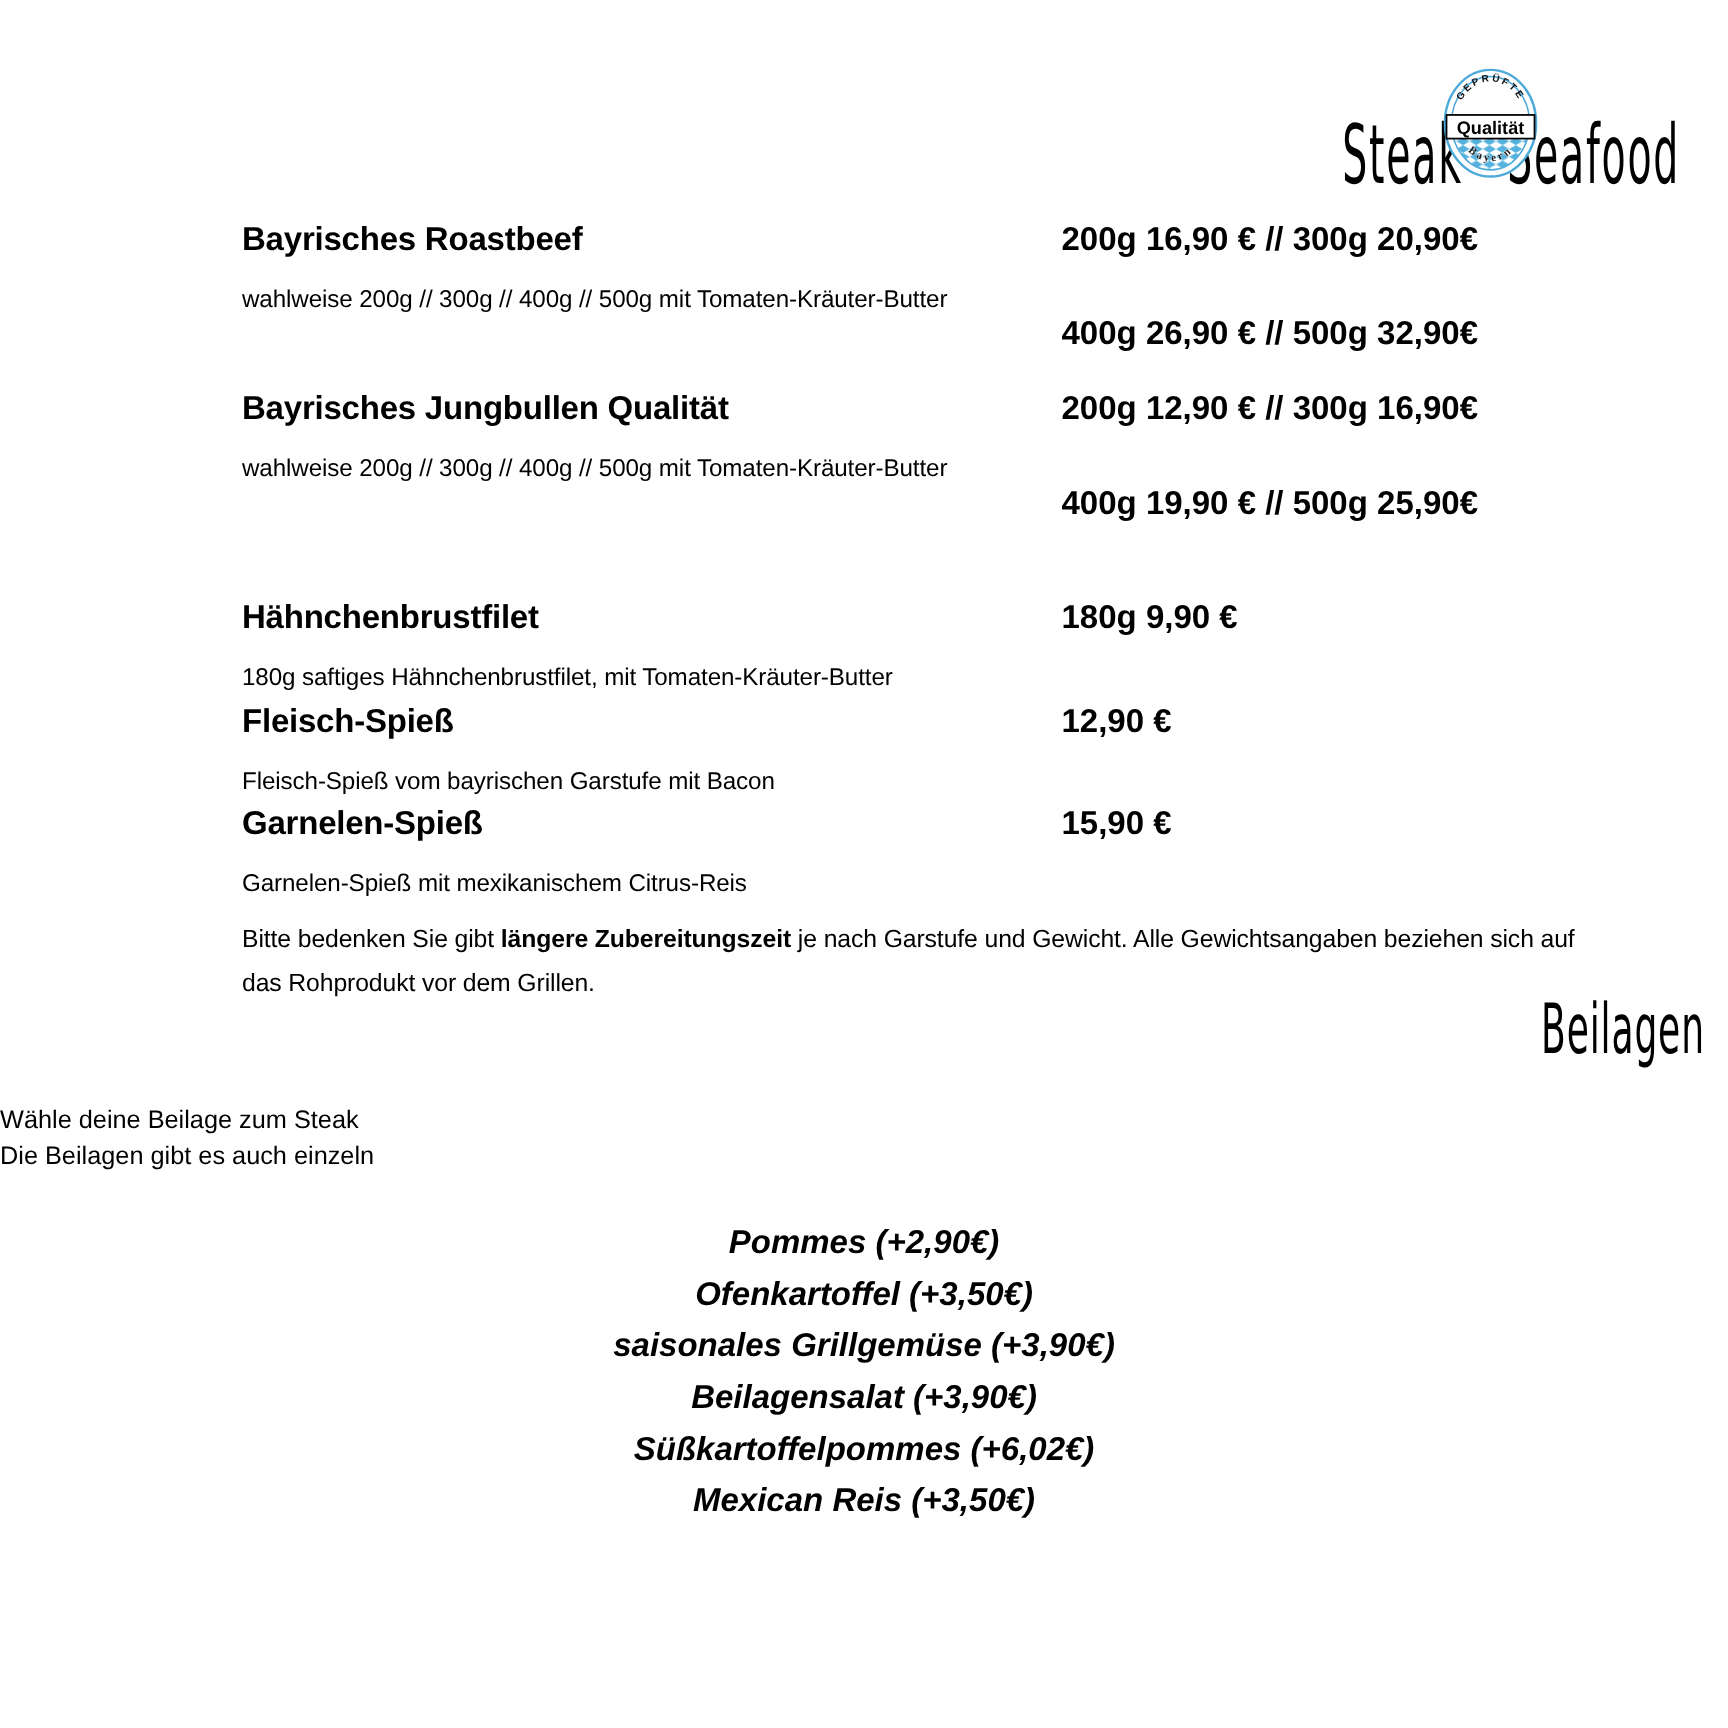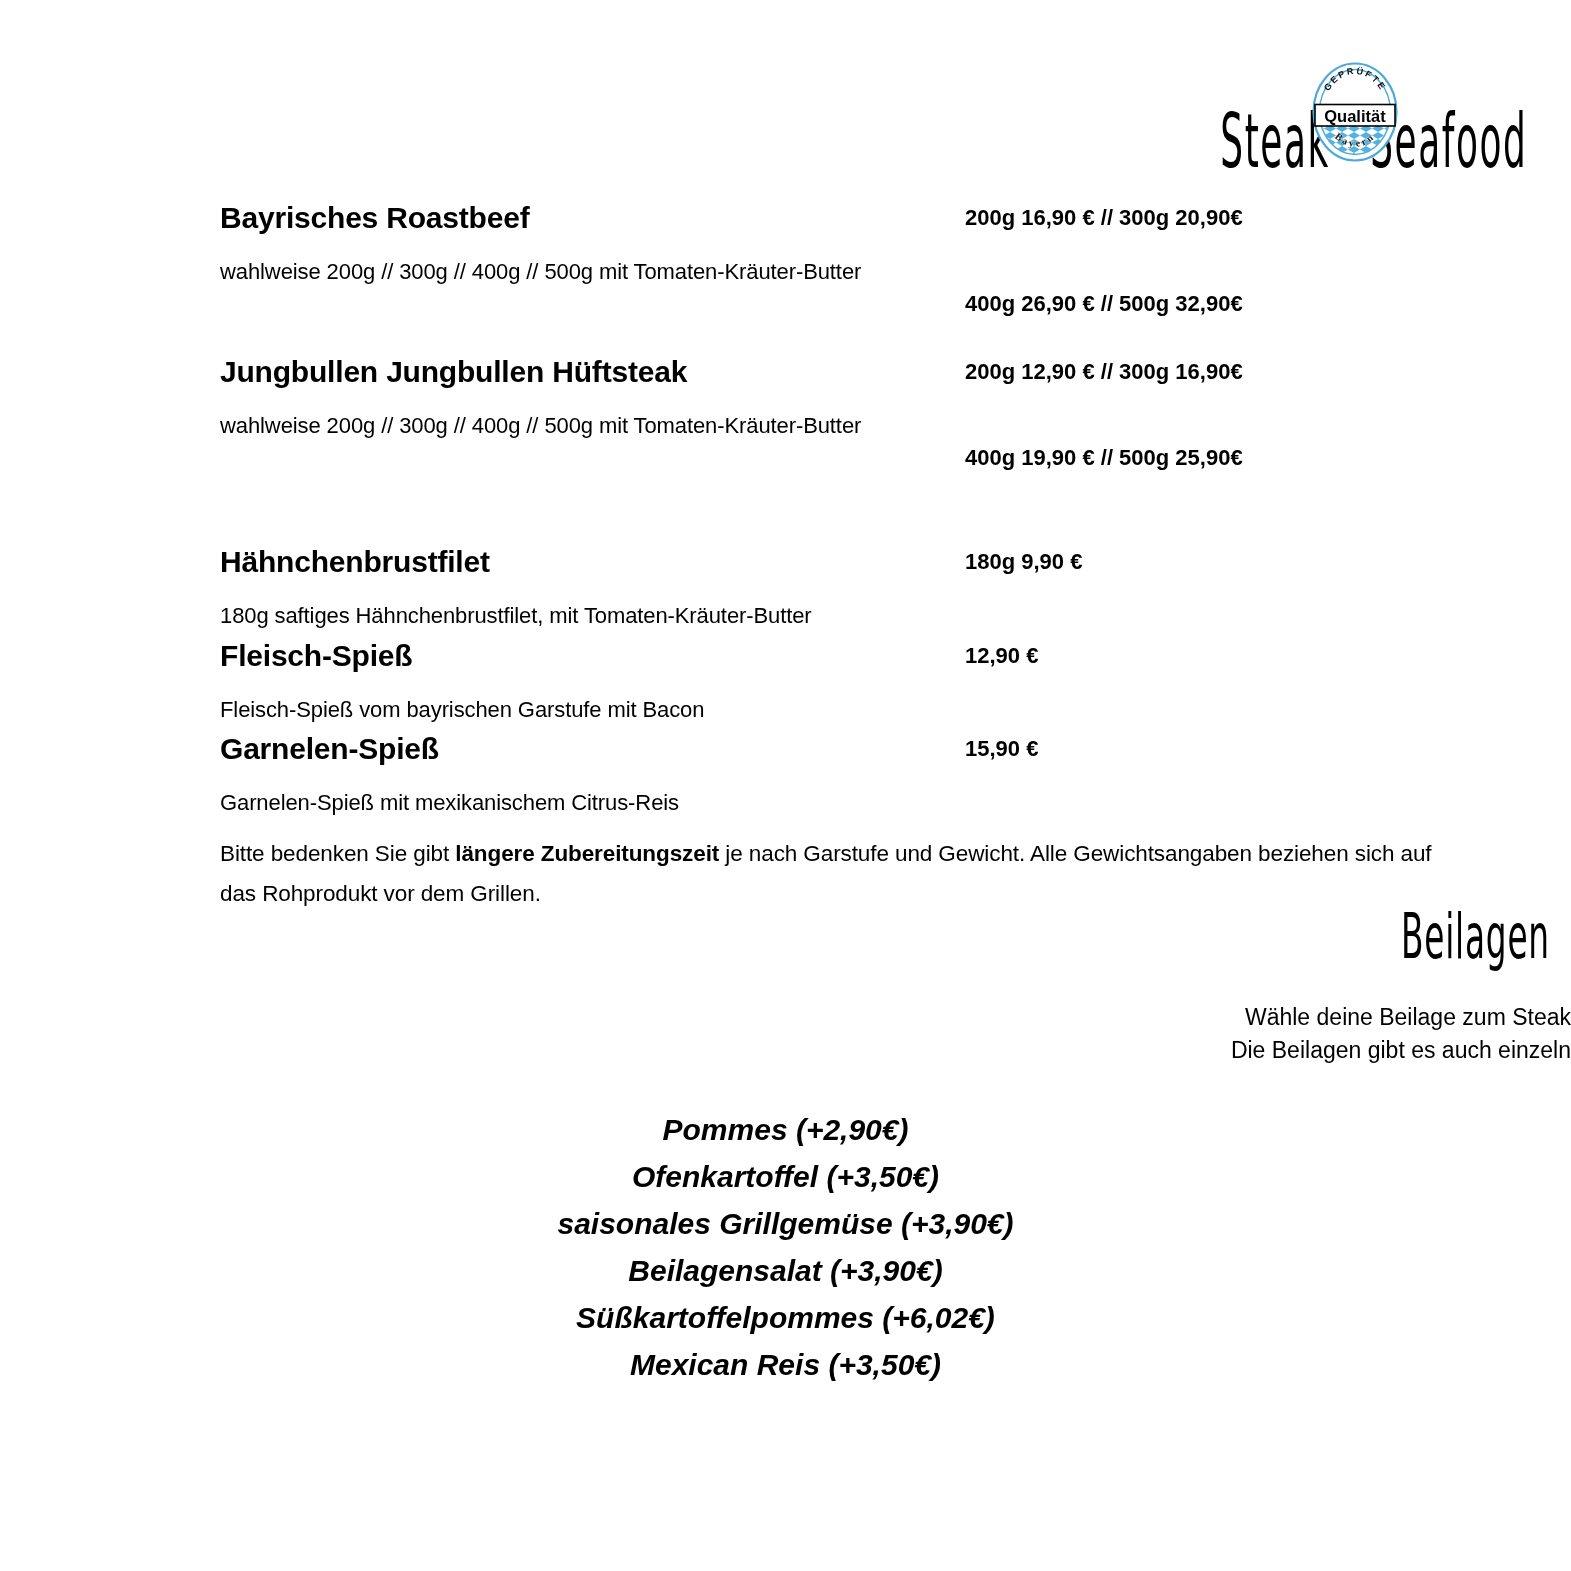--- a/index.html
+++ b/index.html
@@ -72,21 +72,21 @@
     margin-top: 19px;
     letter-spacing: -0.1px;
   }
   .item-prices {
     position: absolute;
     left: 745px;
     top: 0;
     white-space: nowrap;
   }
   .price-line {
-    font-size: 22px;
+    font-size: 30px;
     font-weight: bold;
     line-height: 40px;
   }
   .price-line + .price-line { margin-top: 46px; }
 
   
   .note {
     position: absolute;
     left: 220px;
     top: 834px;
@@ -97,21 +97,21 @@
     letter-spacing: -0.1px;
   }
   .note b { font-weight: bold; }
 
   
   .sides-subtitle {
     position: absolute;
     left: 0;
     top: 1001px;
     width: 100%;
-    text-align: right;
+    text-align: left;
     font-size: 23px;
     line-height: 33px;
   }
   .sides-list {
     position: absolute;
     left: 0;
     top: 1106px;
     width: 100%;
     text-align: center;
   }
@@ -160,21 +160,21 @@
   <div class="menu-row r1">
     <div class="item-name">Bayrisches Roastbeef</div>
     <div class="item-desc">wahlweise 200g // 300g // 400g // 500g mit Tomaten-Kräuter-Butter</div>
     <div class="item-prices">
       <div class="price-line">200g 16,90 € // 300g 20,90€</div>
       <div class="price-line">400g 26,90 € // 500g 32,90€</div>
     </div>
   </div>
 
   <div class="menu-row r2">
-    <div class="item-name">Jungbullen Jungbullen Hüftsteak</div>
+    <div class="item-name">Bayrisches Jungbullen Qualität</div>
     <div class="item-desc">wahlweise 200g // 300g // 400g // 500g mit Tomaten-Kräuter-Butter</div>
     <div class="item-prices">
       <div class="price-line">200g 12,90 € // 300g 16,90€</div>
       <div class="price-line">400g 19,90 € // 500g 25,90€</div>
     </div>
   </div>
 
   <div class="menu-row r3">
     <div class="item-name">Hähnchenbrustfilet</div>
     <div class="item-desc">180g saftiges Hähnchenbrustfilet, mit Tomaten-Kräuter-Butter</div>

